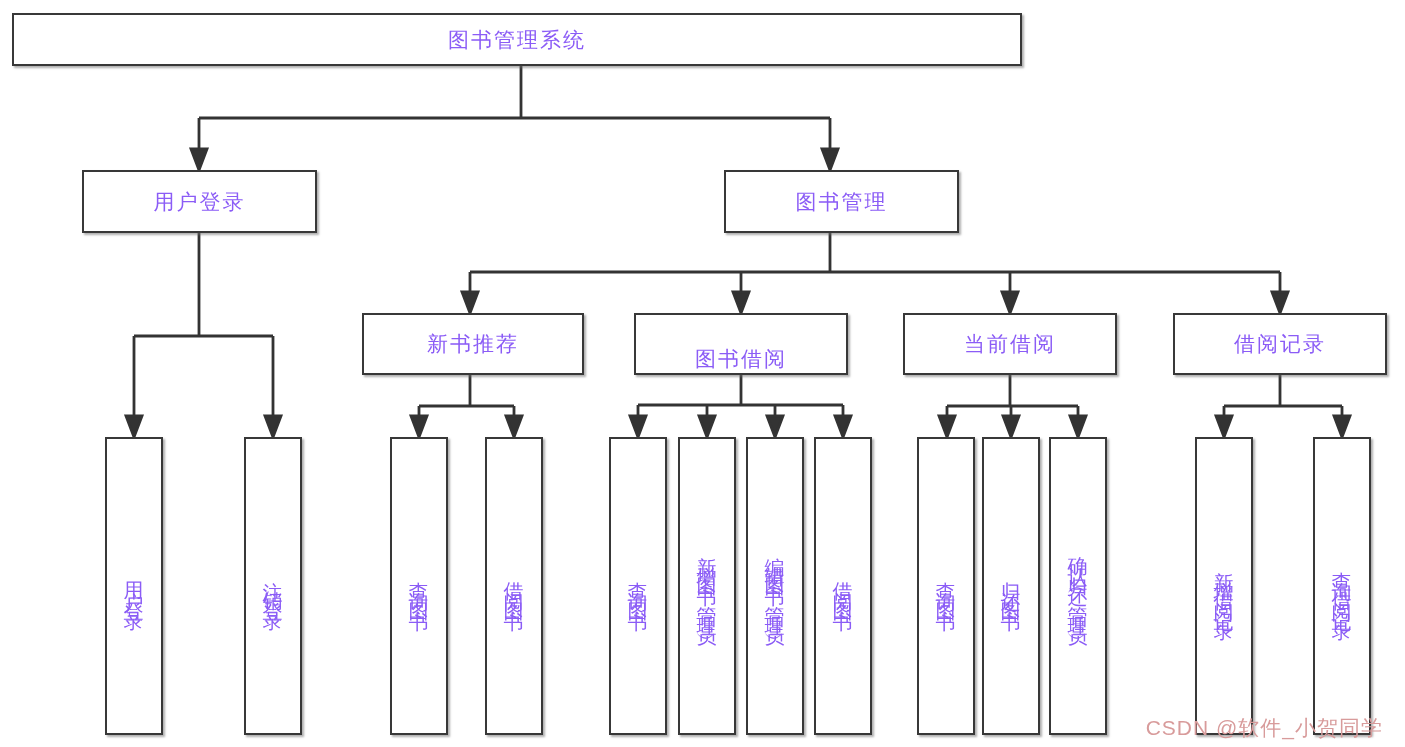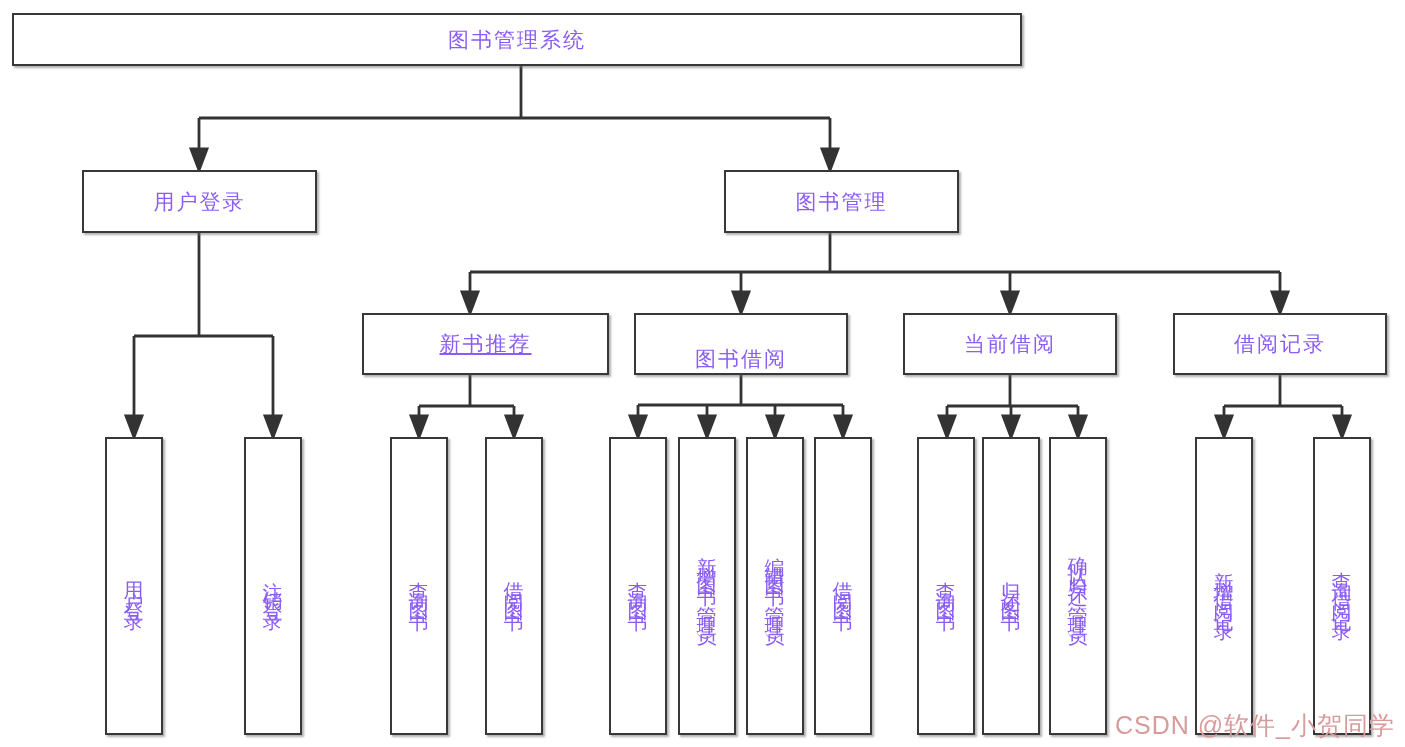--- a/index.html
+++ b/index.html
@@ -44,23 +44,23 @@
   .vtext {
     writing-mode: vertical-rl;
     text-orientation: mixed;
     font-size: 20px;
     letter-spacing: 10px;
     line-height: 1;
     white-space: nowrap;
   }
   .watermark {
     position: absolute;
-    right: 10px;
+    right: 22px;
     bottom: 5px;
-    font-size: 25px;
+    font-size: 21px;
     letter-spacing: 1px;
     color: #d89b9b;
     white-space: nowrap;
   }
 </style>
 </head>
 <body>
 
 <div id="canvas">
 
@@ -111,21 +111,21 @@
     <span>图书管理系统</span>
   </div>
 
   <div class="node" style="left:82px; top:170px; width:235px; height:63px;">
     <span>用户登录</span>
   </div>
   <div class="node" style="left:712px; top:170px; width:235px; height:63px;margin-left:12px;">
     <span>图书管理</span>
   </div>
 
-  <div class="node" style="left:362px; top:313px; width:247px; height:62px;text-decoration:underline;">
+  <div class="node" style="left:362px; top:313px; width:222px; height:62px;">
     <span>新书推荐</span>
   </div>
   <div class="node" style="left:634px; top:313px; width:214px; height:62px;align-items:flex-end;">
     <span>图书借阅</span>
   </div>
   <div class="node" style="left:1173px; top:313px; width:214px; height:62px;">
     <span>借阅记录</span>
   </div>
   <div class="node" style="left:903px; top:313px; width:214px; height:62px;">
     <span>当前借阅</span>

